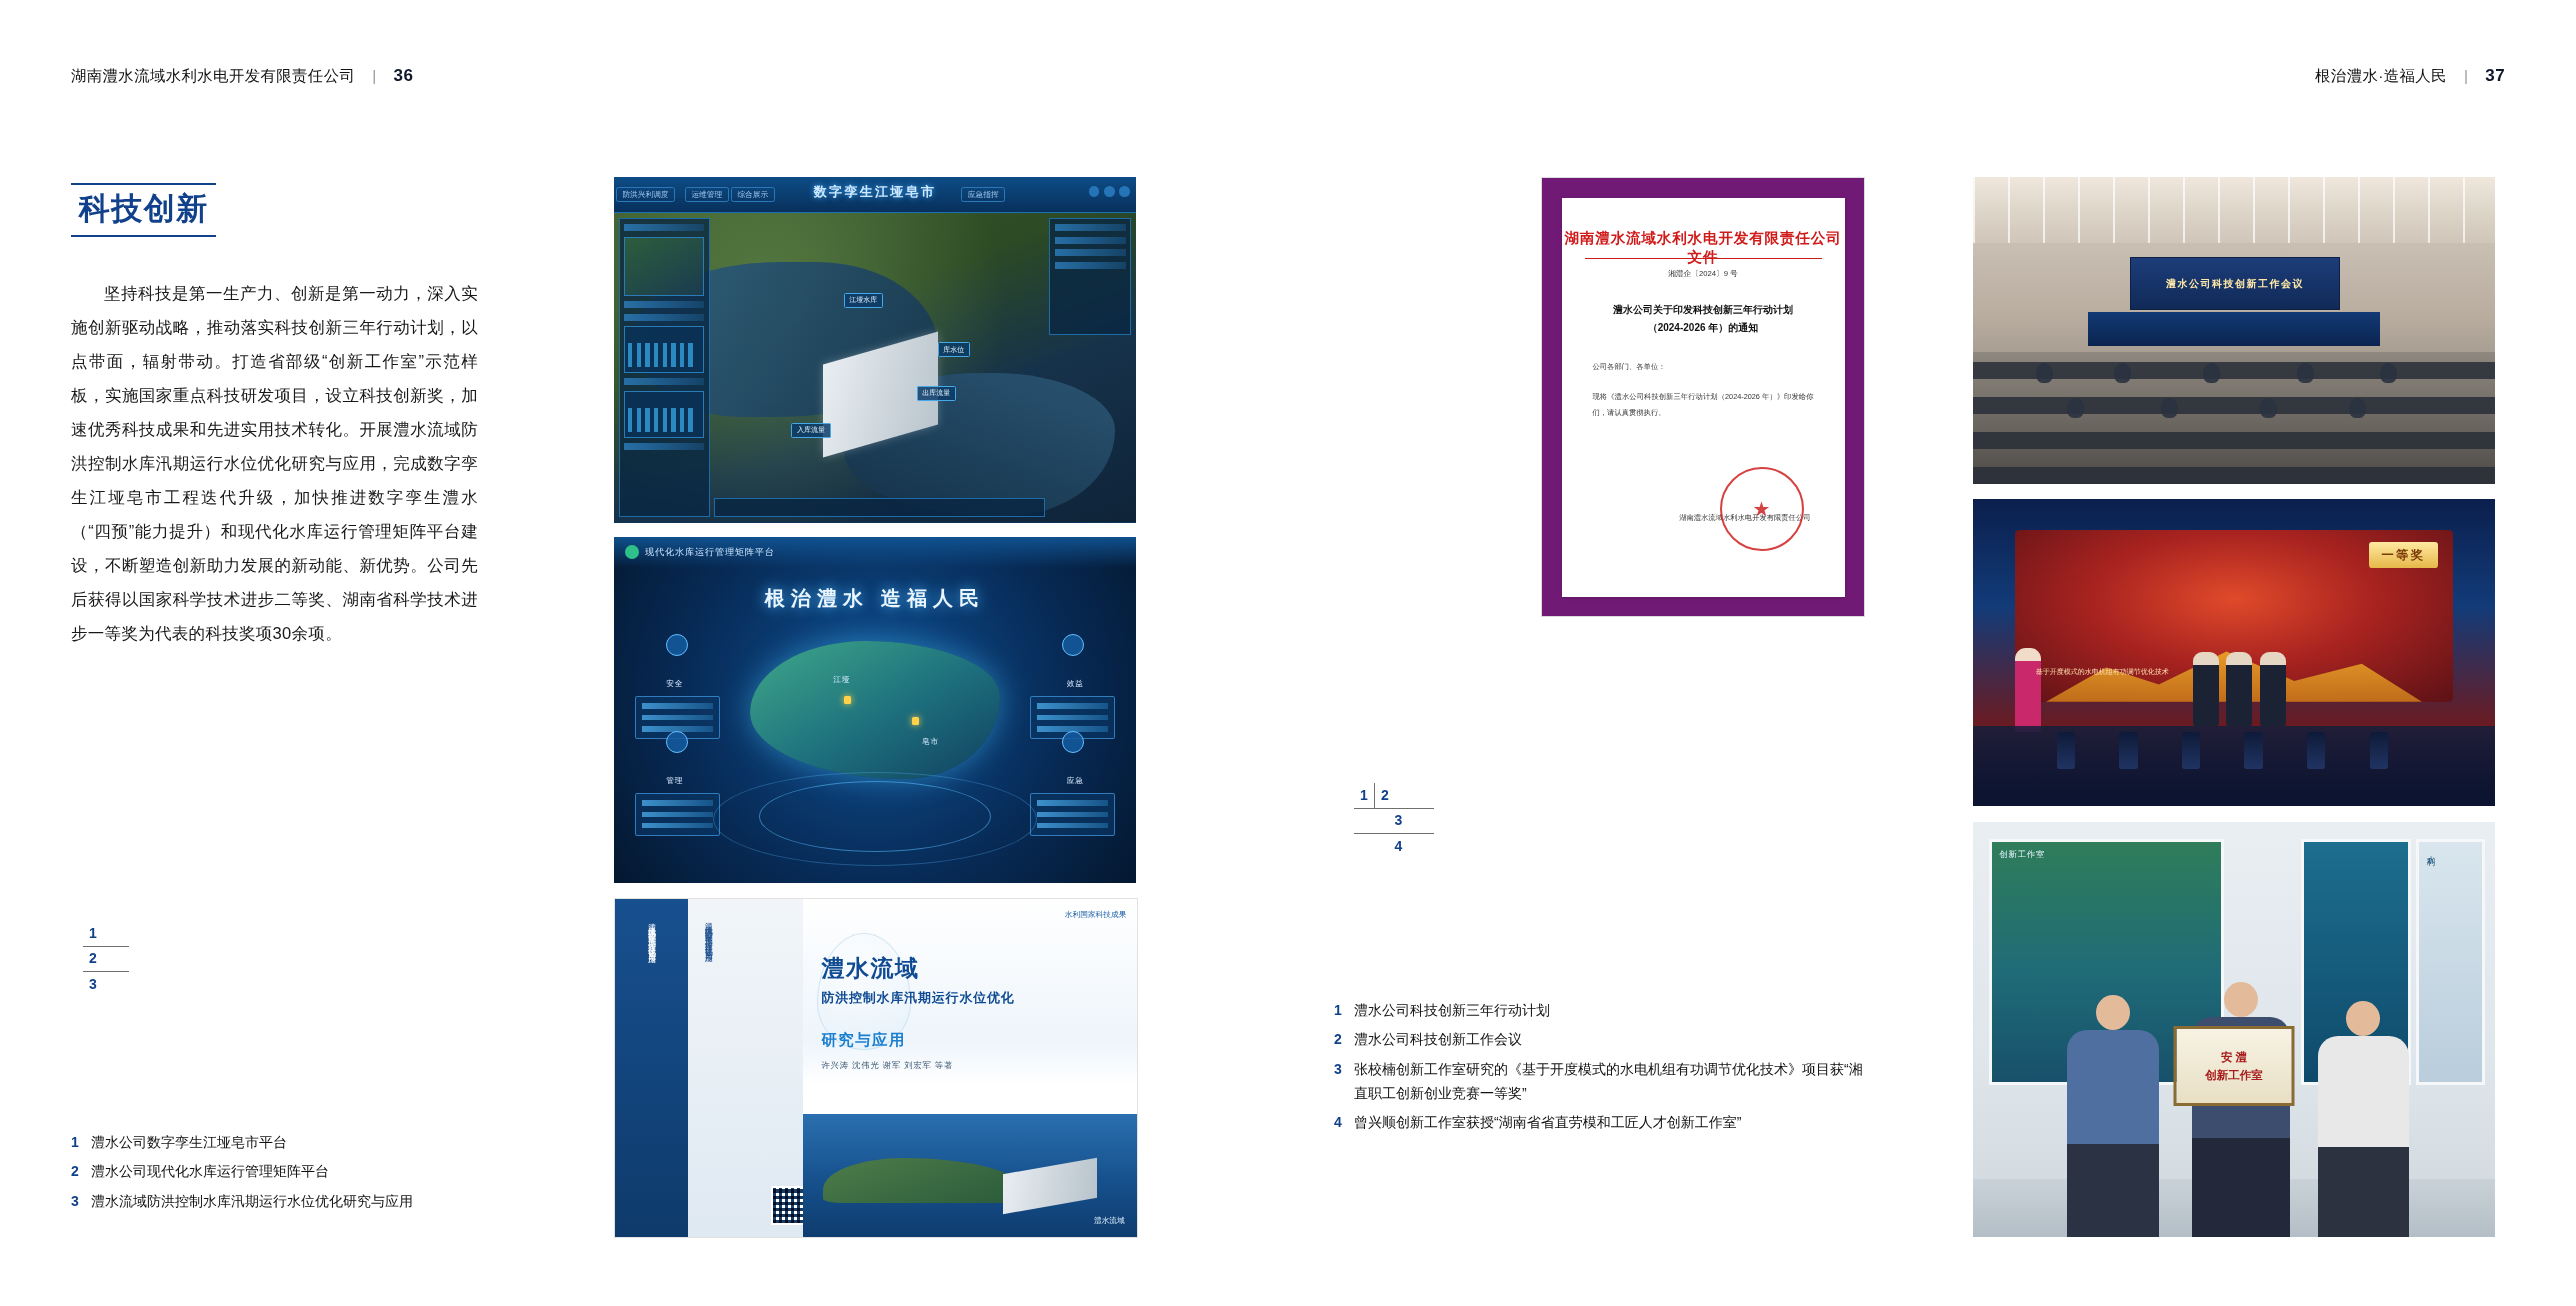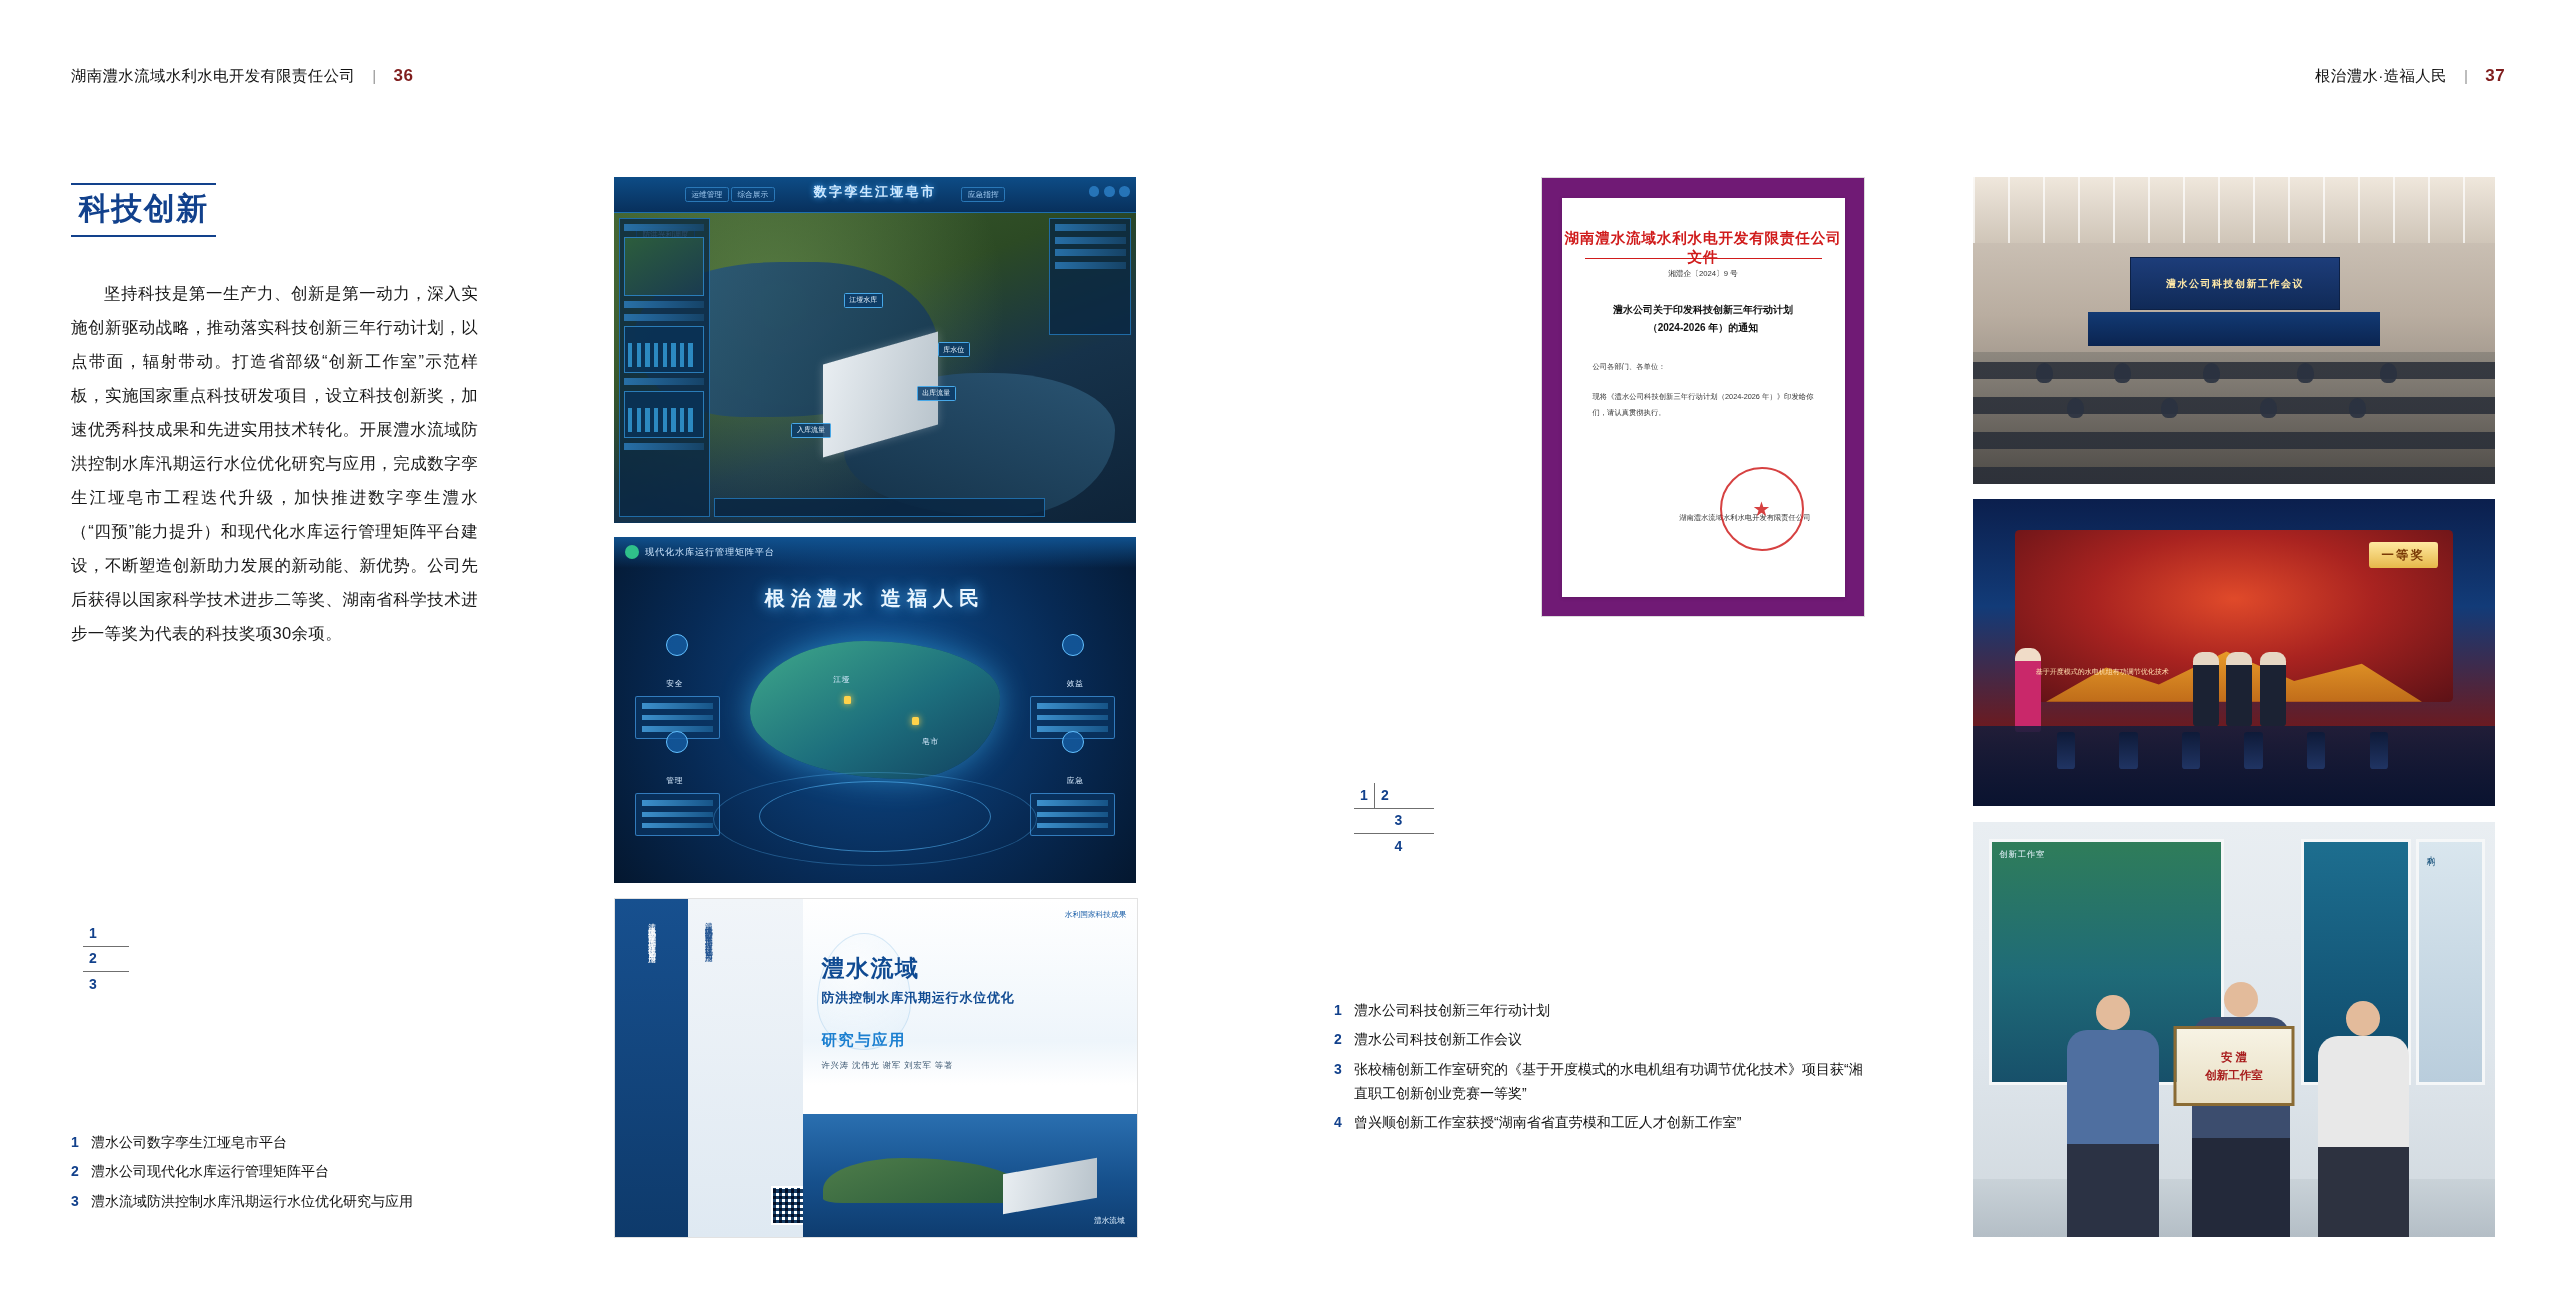--- a/index.html
+++ b/index.html
@@ -42,21 +42,21 @@
   .runhead-right { right: 71px; text-align: right; }
   .runhead .sep {
     display: inline-block;
     margin: 0 12.3px;
     color: #9a9a9a;
     font-weight: 300;
   }
   .runhead .folio {
     font-size: 17px;
     font-weight: 700;
-    color: #7f1d1d;
+    color: #0f172a;
   }
 
   
   .section-title {
     position: absolute;
     left: 71px;
     top: 183px;
     font-size: 31px;
     font-weight: 700;
     color: #12418c;
@@ -589,21 +589,21 @@
         <div class="gis-water2"></div>
         <div class="gis-dam"></div>
         <div class="gis-label" style="left:44%; top:26%;">江垭水库</div>
         <div class="gis-label" style="left:62%; top:42%;">库水位</div>
         <div class="gis-label" style="left:58%; top:56%;">出库流量</div>
         <div class="gis-label" style="left:34%; top:68%;">入库流量</div>
       </div>
 
       <div class="gis-top">
         <div class="gis-title">数字孪生江垭皂市</div>
-        <div class="gis-tab" style="left:22px;margin-top:40px;">防洪兴利调度</div>
+        <div class="gis-tab" style="left:2px;">防洪兴利调度</div>
         <div class="gis-tab" style="left:71px;">运维管理</div>
         <div class="gis-tab" style="left:117px;">综合展示</div>
         <div class="gis-tab" style="right:131px;">应急指挥</div>
         <div class="gis-topicons">
           <i></i>
           <i></i>
           <i></i>
         </div>
       </div>
 

